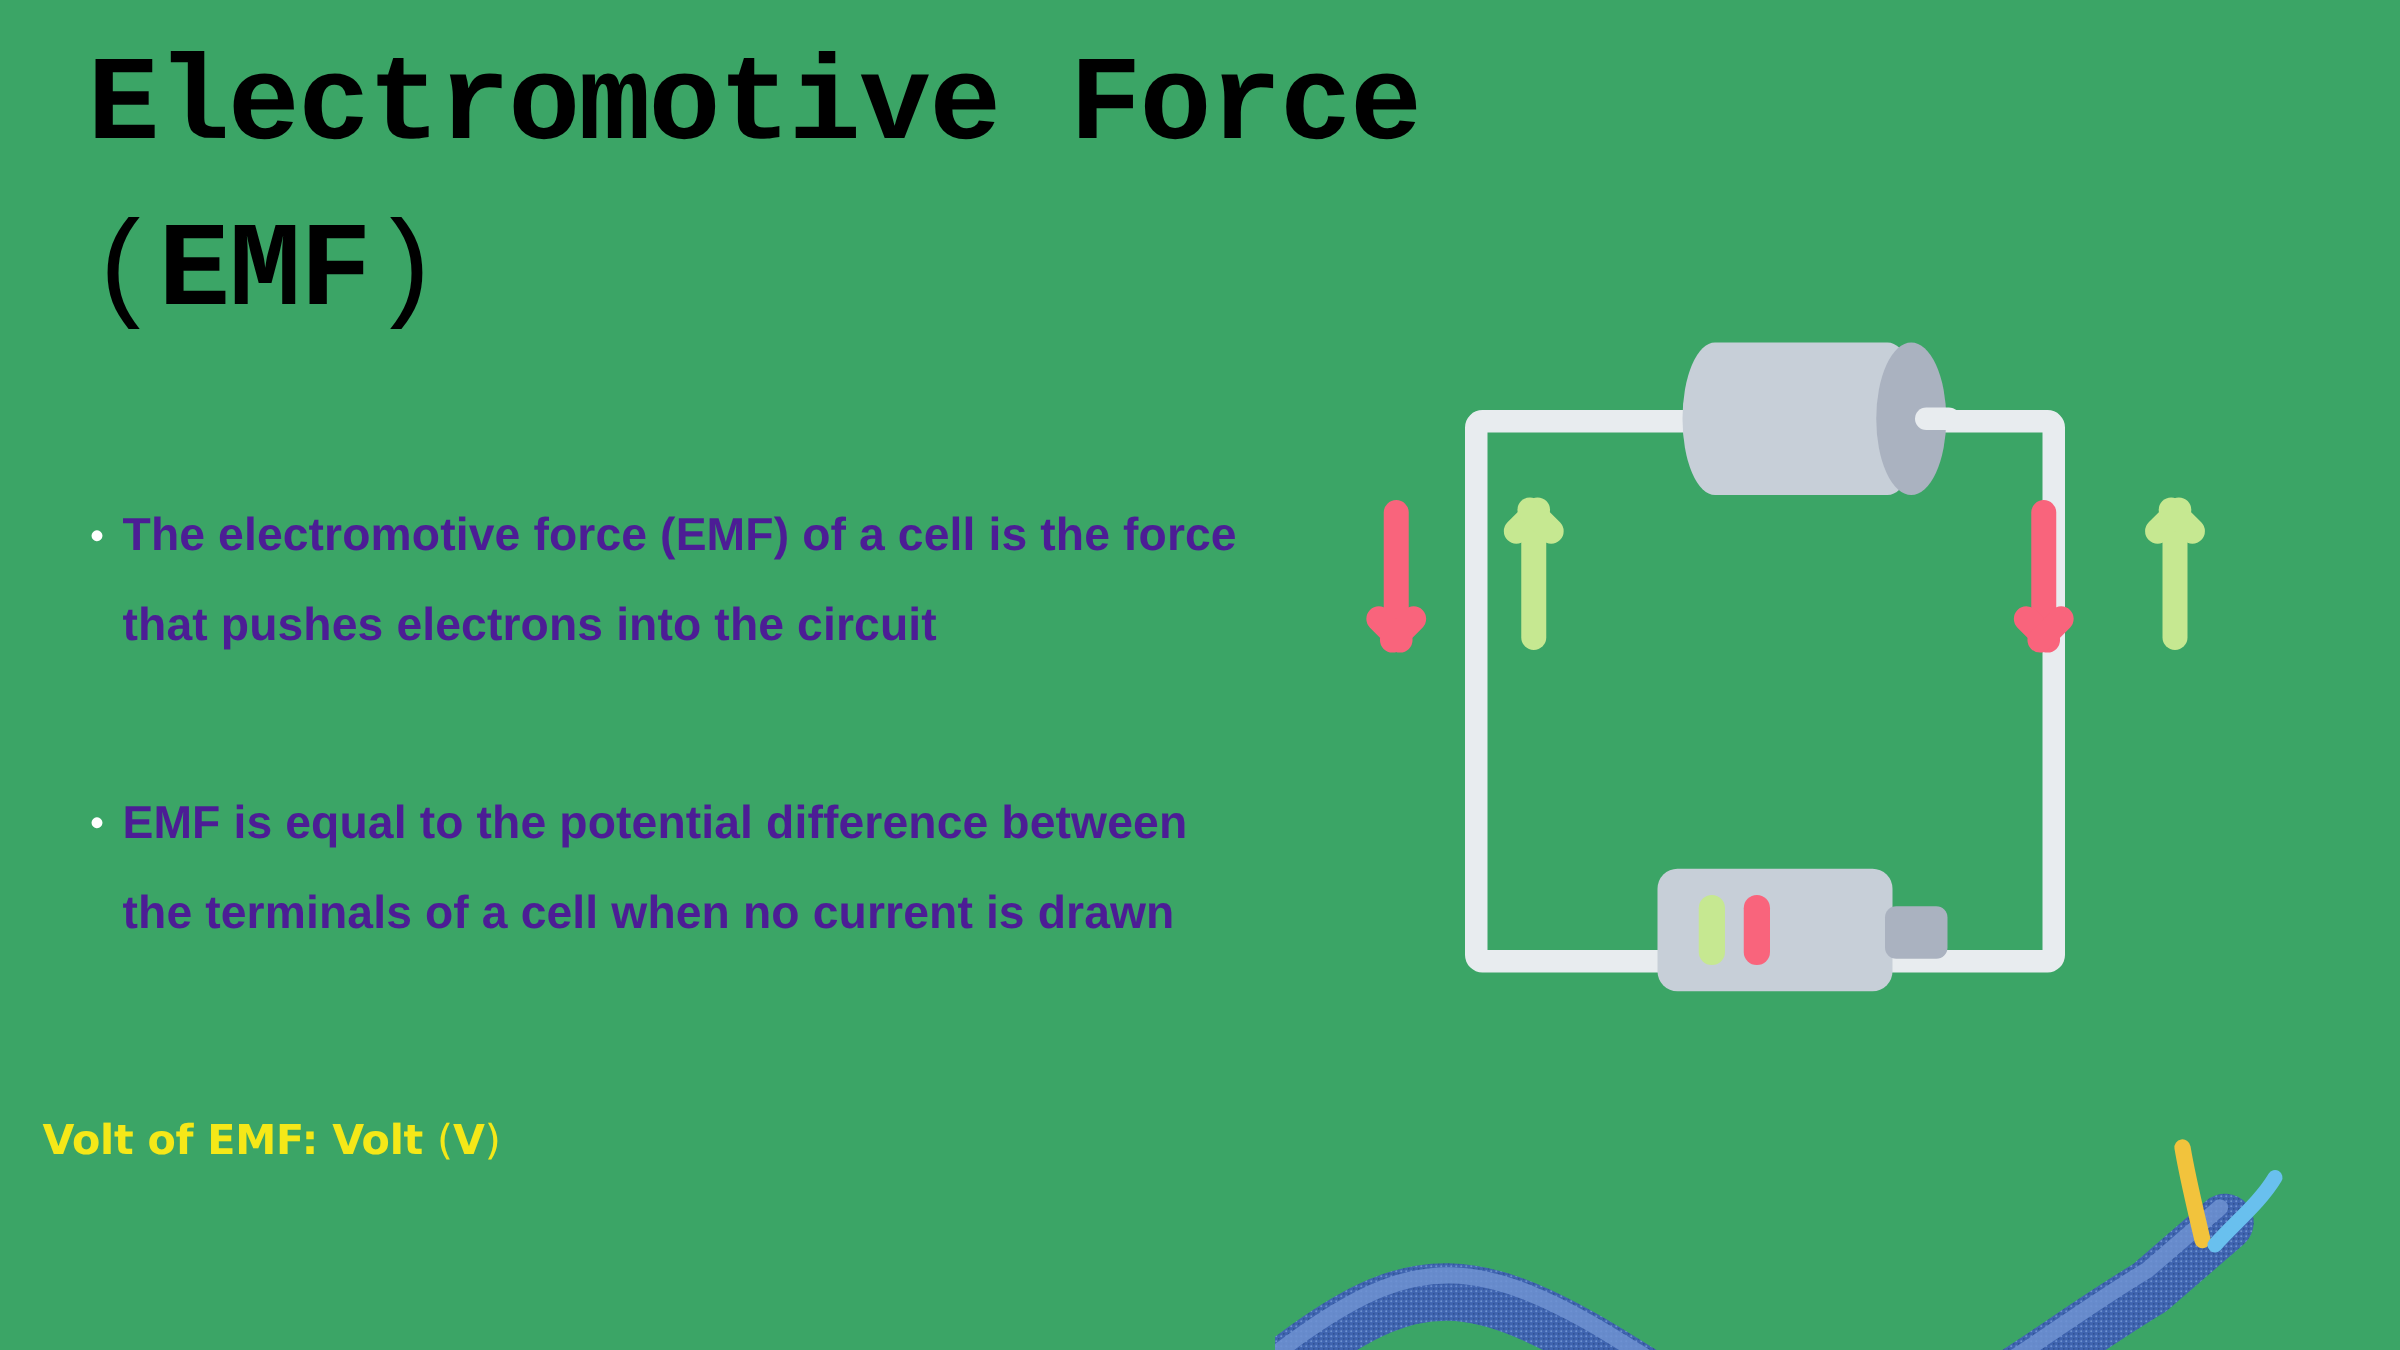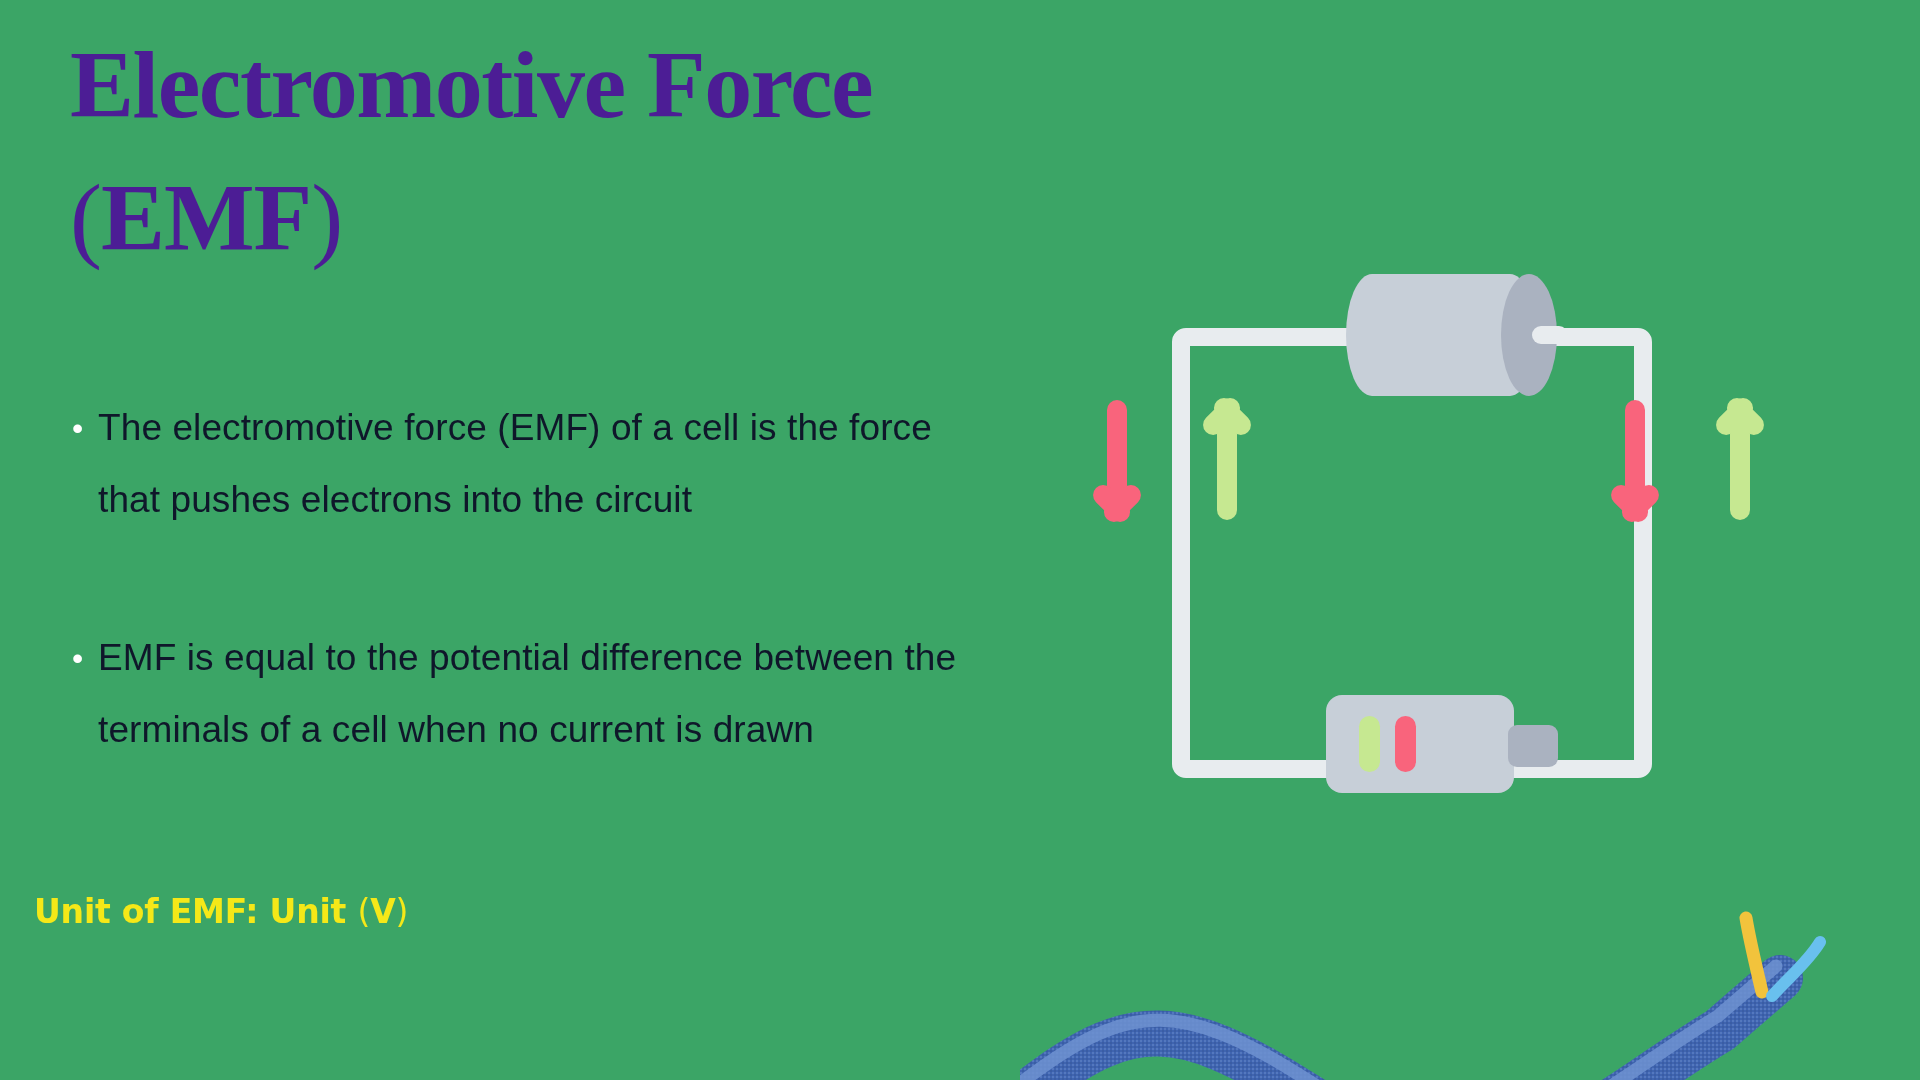--- a/index.html
+++ b/index.html
@@ -17,26 +17,26 @@
   }
 
   
   .title-block {
     position: absolute;
     left: 70px;
     top: 28px;
     width: 1220px;
   }
   .title-line {
-    font-family: Liberation Serif, serif;
+    font-family: Liberation Mono, monospace;
     font-weight: 700;
     font-size: 96px;
     line-height: 1.18;
     letter-spacing: -1.5px;
-    color: #4c1d95;
+    color: #000000;
     white-space: nowrap;
   }
   .title-line-2 {
     letter-spacing: -1px;
     margin-top: 20px;
   }
   .paren {
     font-weight: 400;
   }
 
@@ -57,24 +57,24 @@
     flex: 0 0 auto;
     width: 26px;
     color: #ffffff;
     font-size: 32px;
     line-height: 72px;
     text-align: left;
     padding-left: 2px;
   }
   .bullet-text {
     flex: 1 1 auto;
-    color: #0f172a;
+    color: #4c1d95;
     font-size: 37px;
     line-height: 72px;
-    font-weight: 400;
+    font-weight: 700;
     letter-spacing: 0.1px;
   }
 
   
   .unit-line {
     position: absolute;
     left: 34px;
     top: 892px;
     font-family: "DejaVu Sans", "Liberation Sans", sans-serif;
     font-weight: 700;
@@ -228,21 +228,21 @@
     <div class="bullet-row">
       <span class="bullet-dot">•</span>
       <span class="bullet-text">The electromotive force (EMF) of a cell is the force that pushes electrons into the circuit</span>
     </div>
     <div class="bullet-row">
       <span class="bullet-dot">•</span>
       <span class="bullet-text">EMF is equal to the potential difference between the terminals of a cell when no current is drawn</span>
     </div>
   </div>
 
-  <div class="unit-line"><span>Unit of EMF: Unit </span><span class="paren-thin">(</span><span>V</span><span class="paren-thin">)</span></div>
+  <div class="unit-line"><span>Volt of EMF: Volt </span><span class="paren-thin">(</span><span>V</span><span class="paren-thin">)</span></div>
 
   <div class="circuit">
 
     <div class="wire-frame"></div>
 
     <div class="cyl">
       <div class="cyl-body"></div>
       <div class="cyl-cap"></div>
       <div class="cyl-lead"></div>
     </div>

